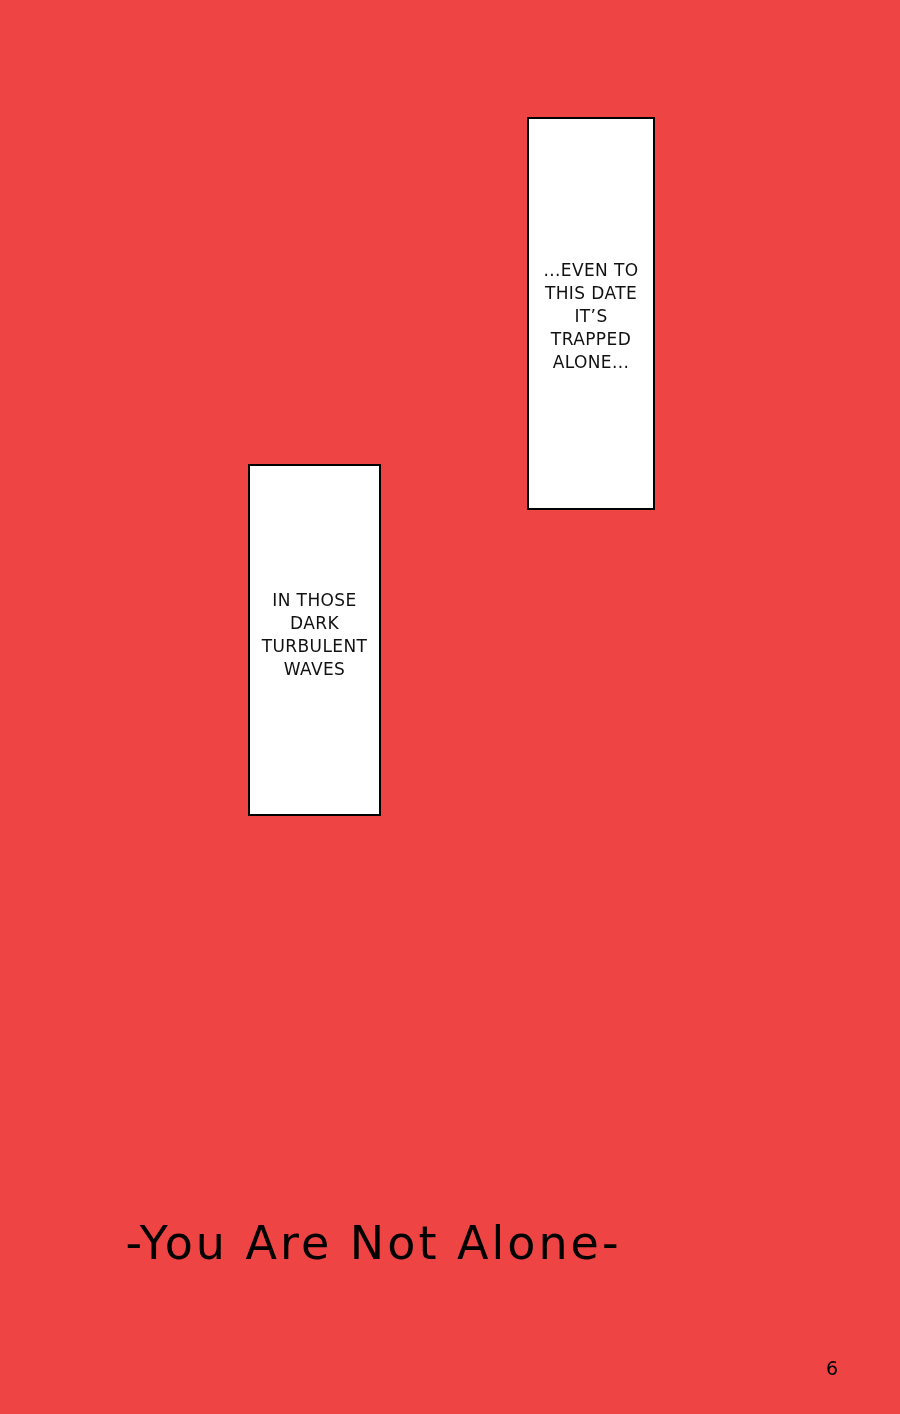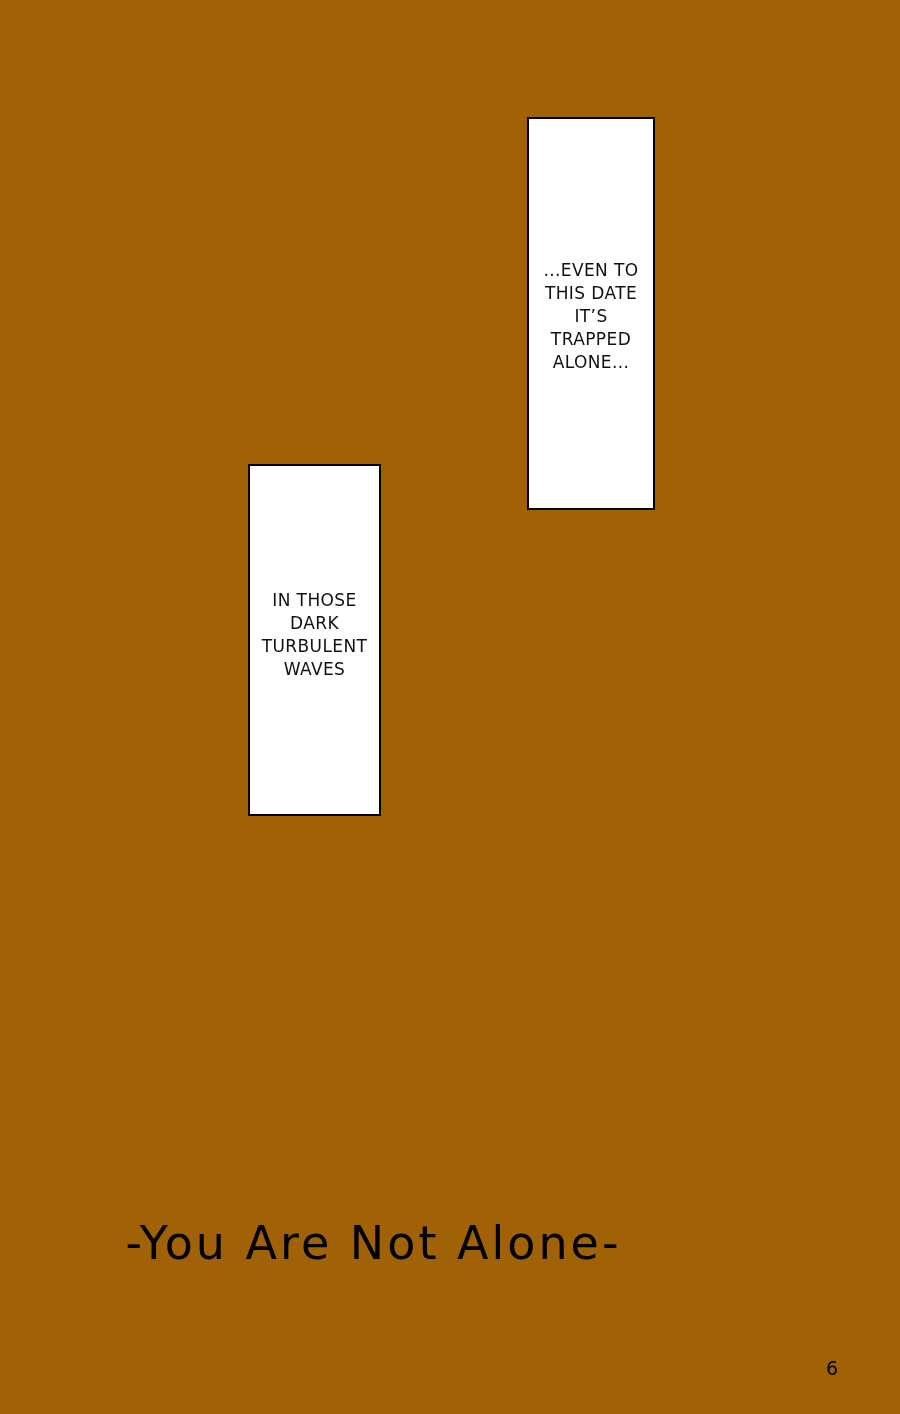--- a/index.html
+++ b/index.html
@@ -15,21 +15,21 @@
     color: #000000;
     overflow: hidden;
   }
 
   .page {
     position: absolute;
     top: 0;
     left: 0;
     width: 900px;
     height: 1414px;
-    background: #a16207;
+    background: #ef4444;
   }
 
   .panel {
     position: absolute;
     border: 2px solid #000000;
     background: #ffffff;
     box-sizing: border-box;
     display: flex;
     align-items: flex-start;
     justify-content: center;

